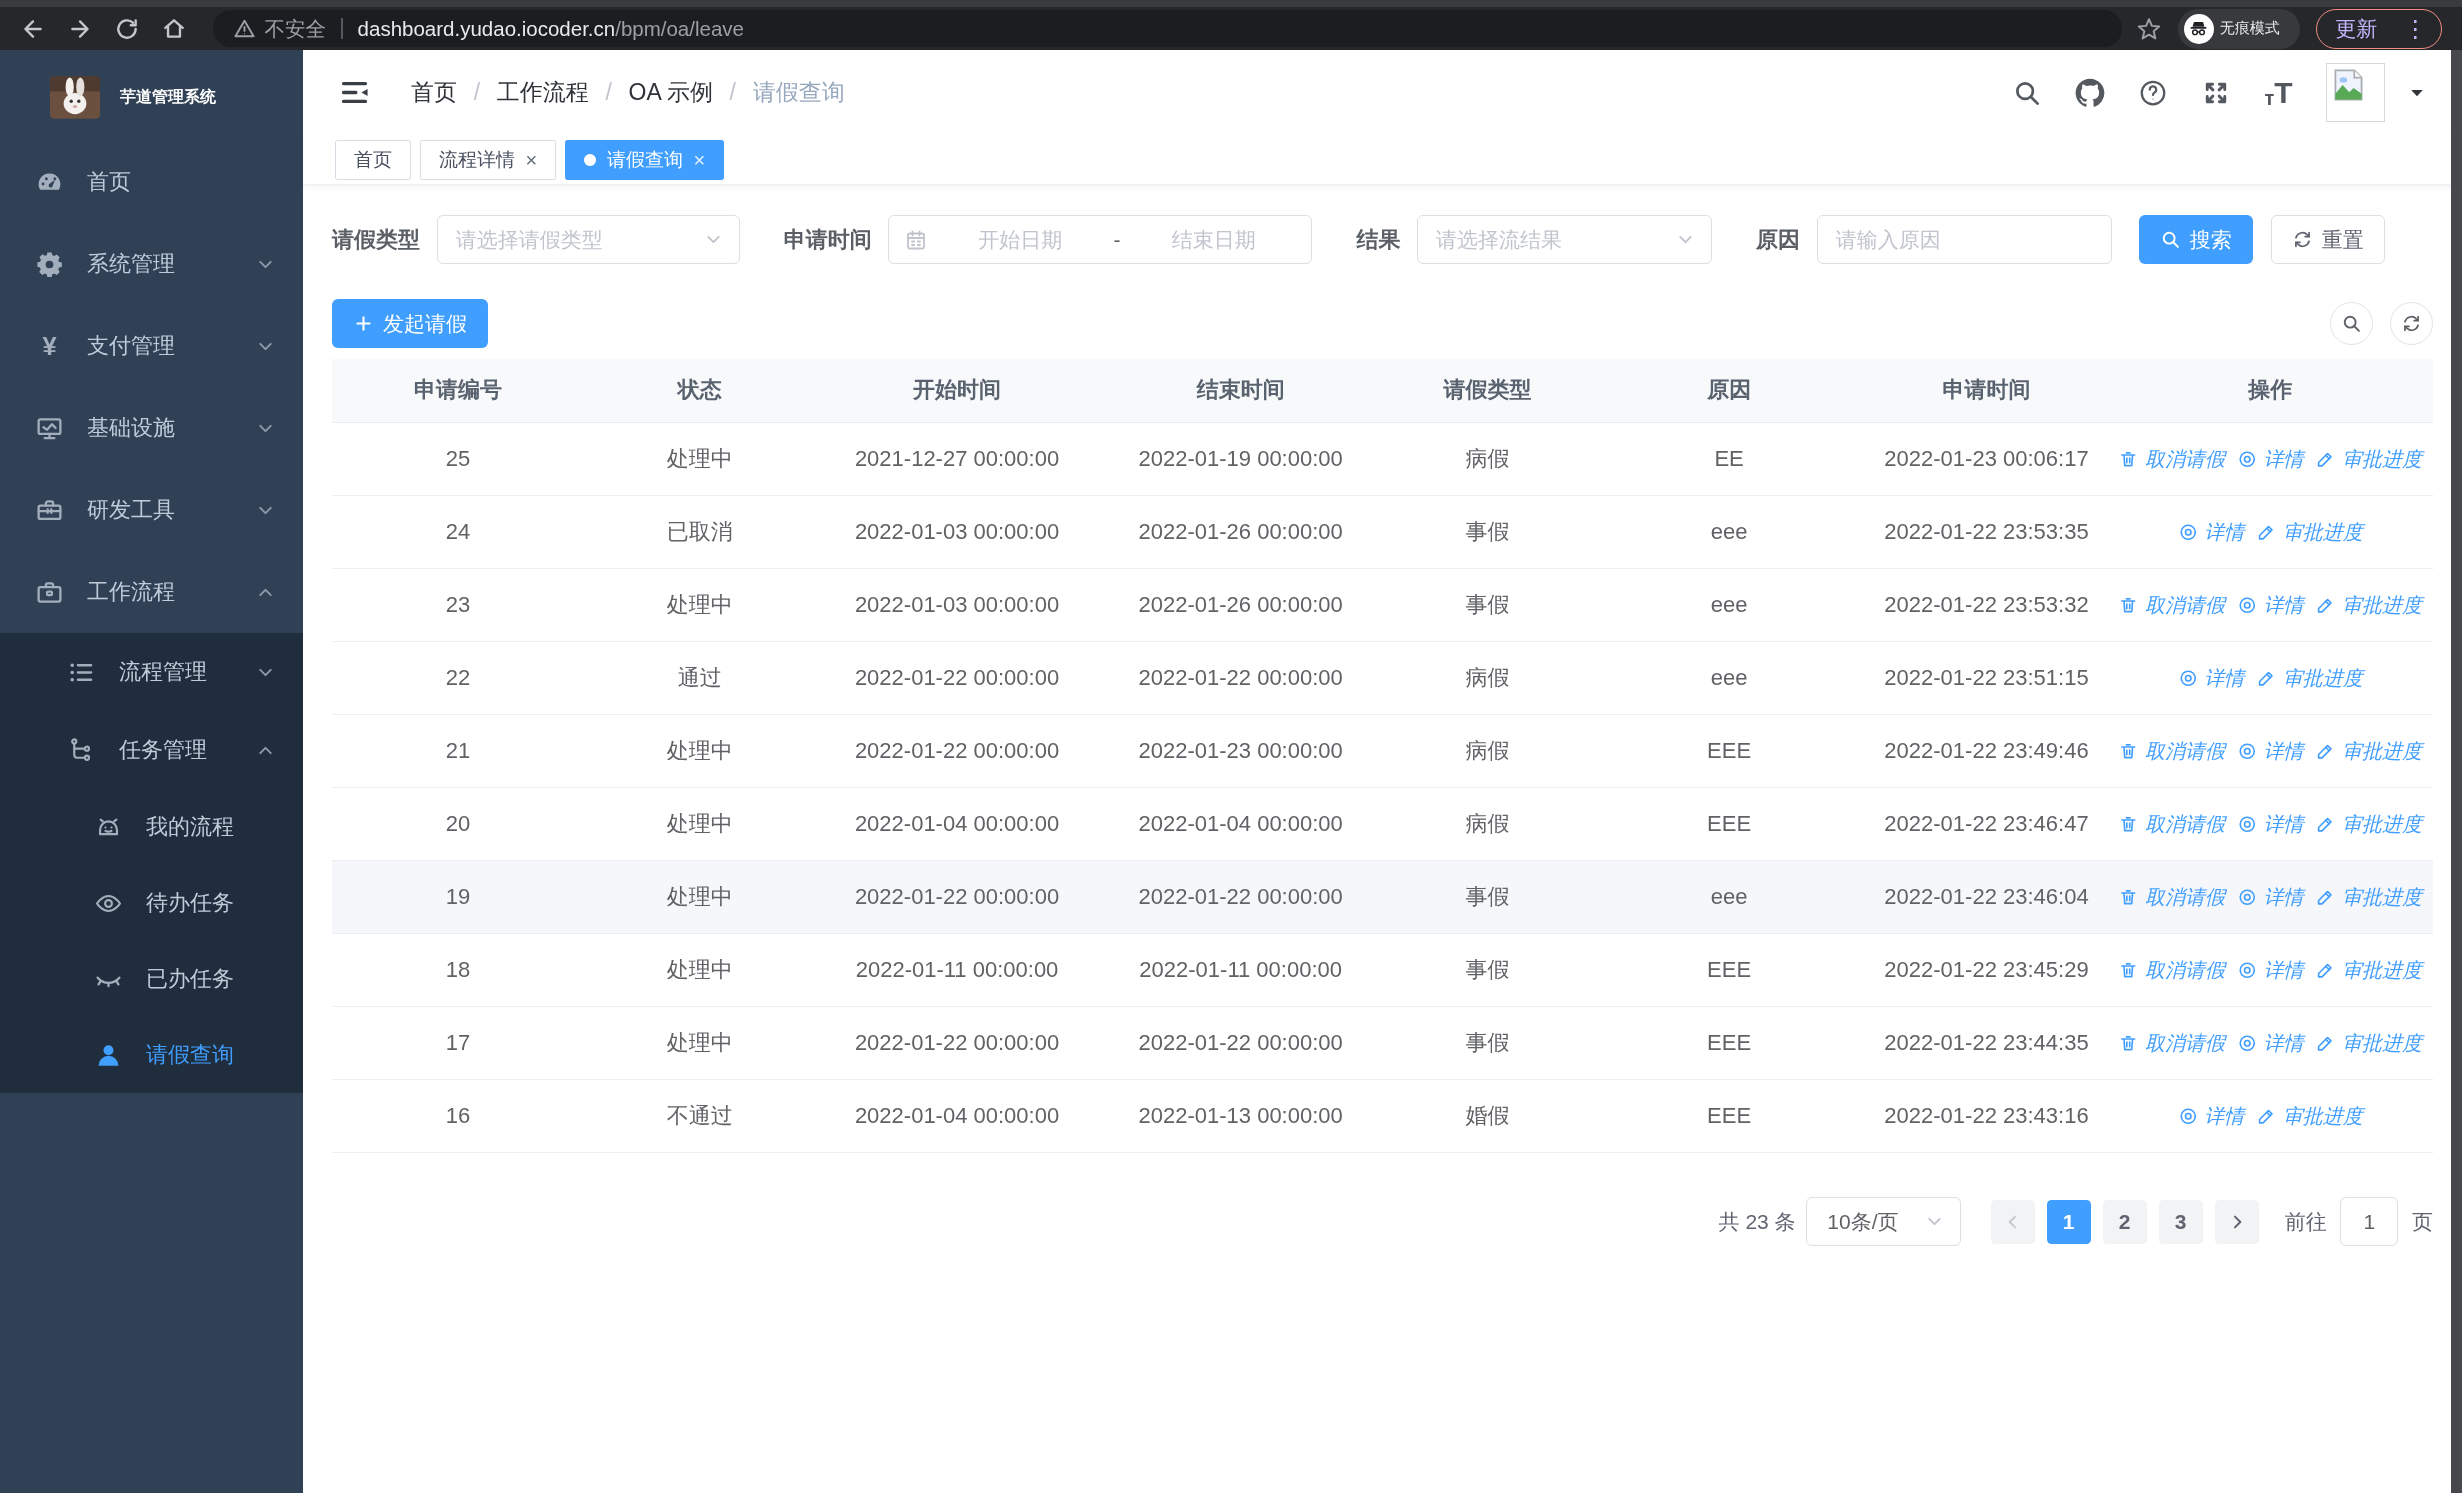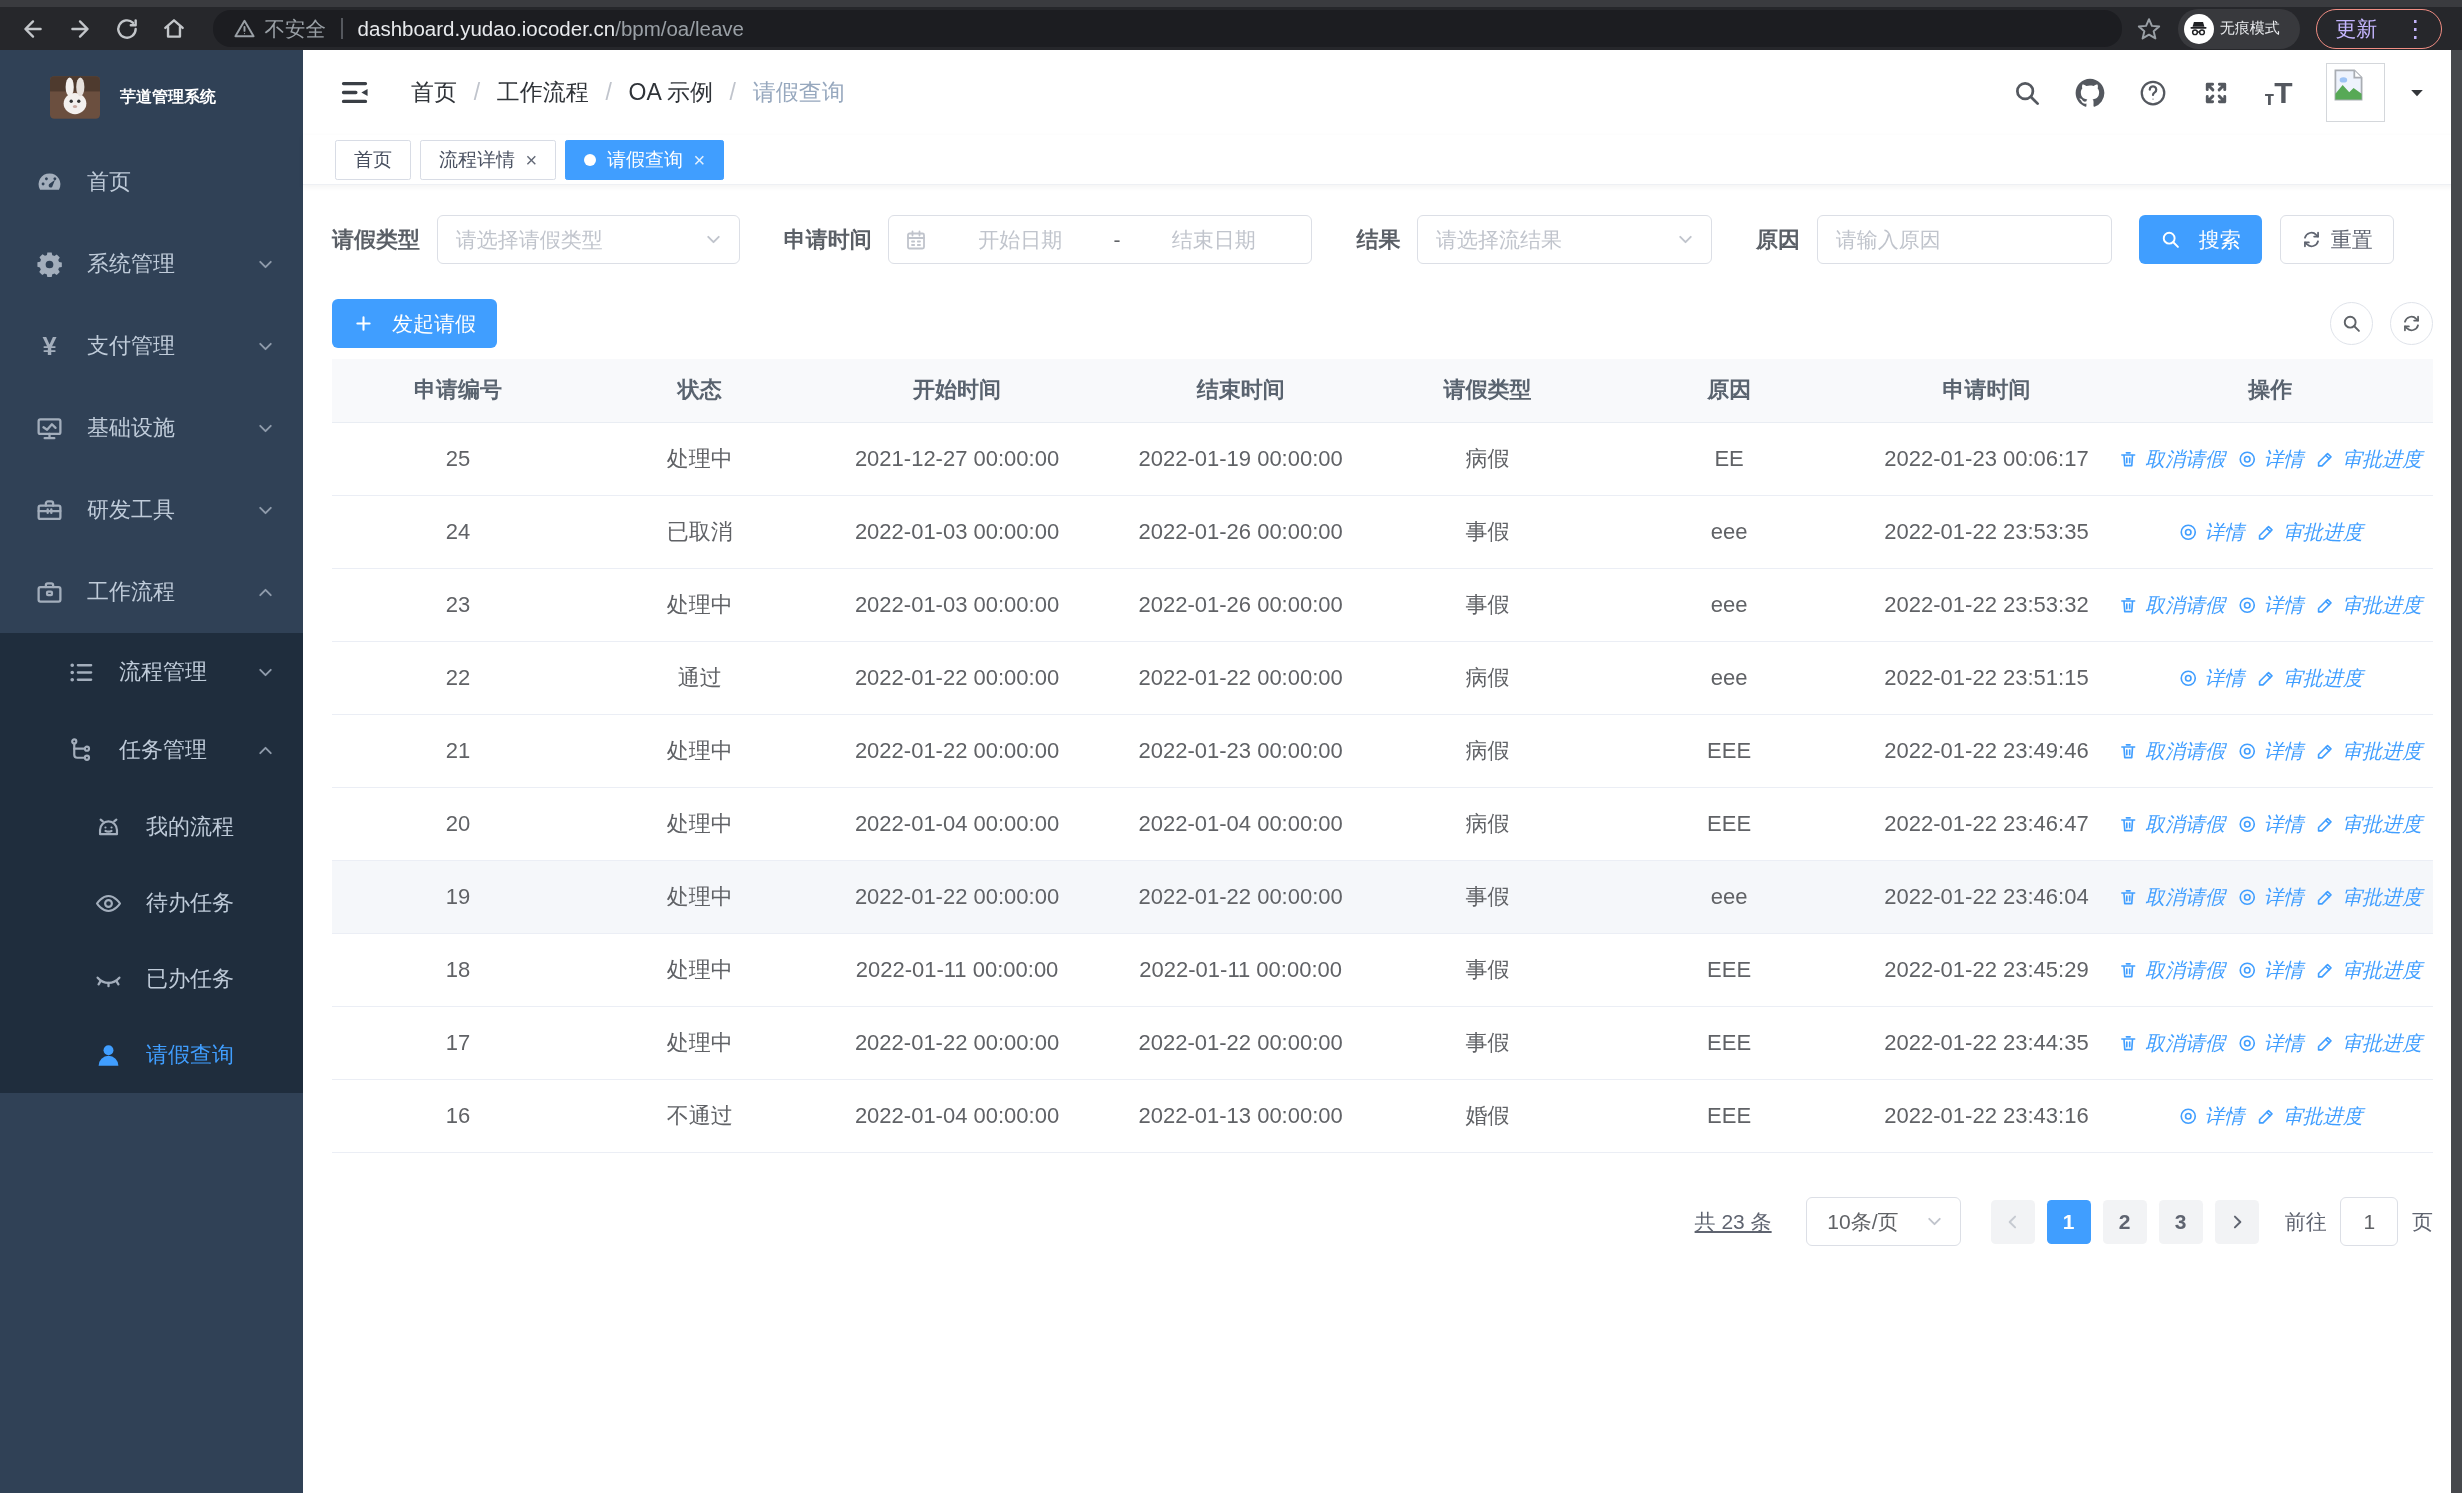--- a/index.html
+++ b/index.html
@@ -86,21 +86,21 @@
   .select-box input,.input-box input,.date-range input { border:none; outline:none; font-size:21px;
         color:#606266; flex:1; min-width:0; background:transparent; padding-left:18px;
         font-family:inherit; }
   input::placeholder { color:#c0c4cc; }
   .sel-chevron { width:21px; height:21px; color:#c0c4cc; margin:0 15px; flex-shrink:0; }
   .date-range { padding:0 6px 0 15px; }
   .date-range .cal { width:24px; height:24px; color:#c0c4cc; flex-shrink:0; }
   .date-range input { text-align:center; padding:0; }
   .range-sep { color:#606266; font-size:21px; padding:0 1.5px; }
   .btn-primary { height:49px; background:#409eff; color:#fff; border:none; border-radius:6px;
-                 font-size:21px; display:flex; align-items:center; gap:18px; padding:0 21px;
+                 font-size:21px; display:flex; align-items:center; gap:9px; padding:0 21px;
                  cursor:pointer; font-family:inherit; white-space:nowrap; }
   .btn-primary .icn { width:21px; height:21px; }
   .btn-plain { height:49px; background:#fff; border:1.5px solid #dcdfe6; border-radius:6px; color:#5f6470;
                font-size:21px; display:flex; align-items:center; gap:9px; padding:0 20px;
                cursor:pointer; font-family:inherit; margin-left:18px; white-space:nowrap; }
   .btn-plain .icn { width:21px; height:21px; }
 
   
   .toolbar { margin-top:35px; display:flex; align-items:center; }
   .toolbar-right { margin-left:auto; display:flex; gap:16.7px; }
@@ -116,21 +116,21 @@
   tbody td { height:73px; text-align:center; border-bottom:1.5px solid #ebeef5; }
   tr.highlighted td { background:#f5f7fa; }
   .actions { display:flex; align-items:center; justify-content:center; gap:12px;font-style:italic; }
   .action-link { color:#409eff; display:inline-flex; align-items:center; gap:6px; font-size:20px;
                  white-space:nowrap; cursor:pointer; }
   .action-link .icn { width:20.5px; height:20.5px; }
 
   
   .pagination { margin-top:44px; display:flex; align-items:center; justify-content:flex-end;
                 font-size:21px; color:#5f6470; }
-  .total { margin-right:34px; white-space:nowrap;text-decoration:underline; }
+  .total { margin-right:10px; white-space:nowrap; }
   .page-size { width:155px; }
   .page-size input { text-align:center; padding-left:10.6px; }
   .pager { display:flex; gap:12px; margin:0 26px 0 30px; align-items:center; }
   .page-btn { min-width:44px; height:44px; background:#f2f3f5; border-radius:4.6px; display:flex;
               align-items:center; justify-content:center; font-weight:bold; color:#5f6470;
               font-size:21px; cursor:pointer; }
   .page-btn .icn { width:20px; height:20px; }
   .page-btn.active { background:#409eff; color:#fff; }
   .page-btn.prev { color:#c6cad1; }
   .jump { display:flex; align-items:center; gap:13.7px; }

